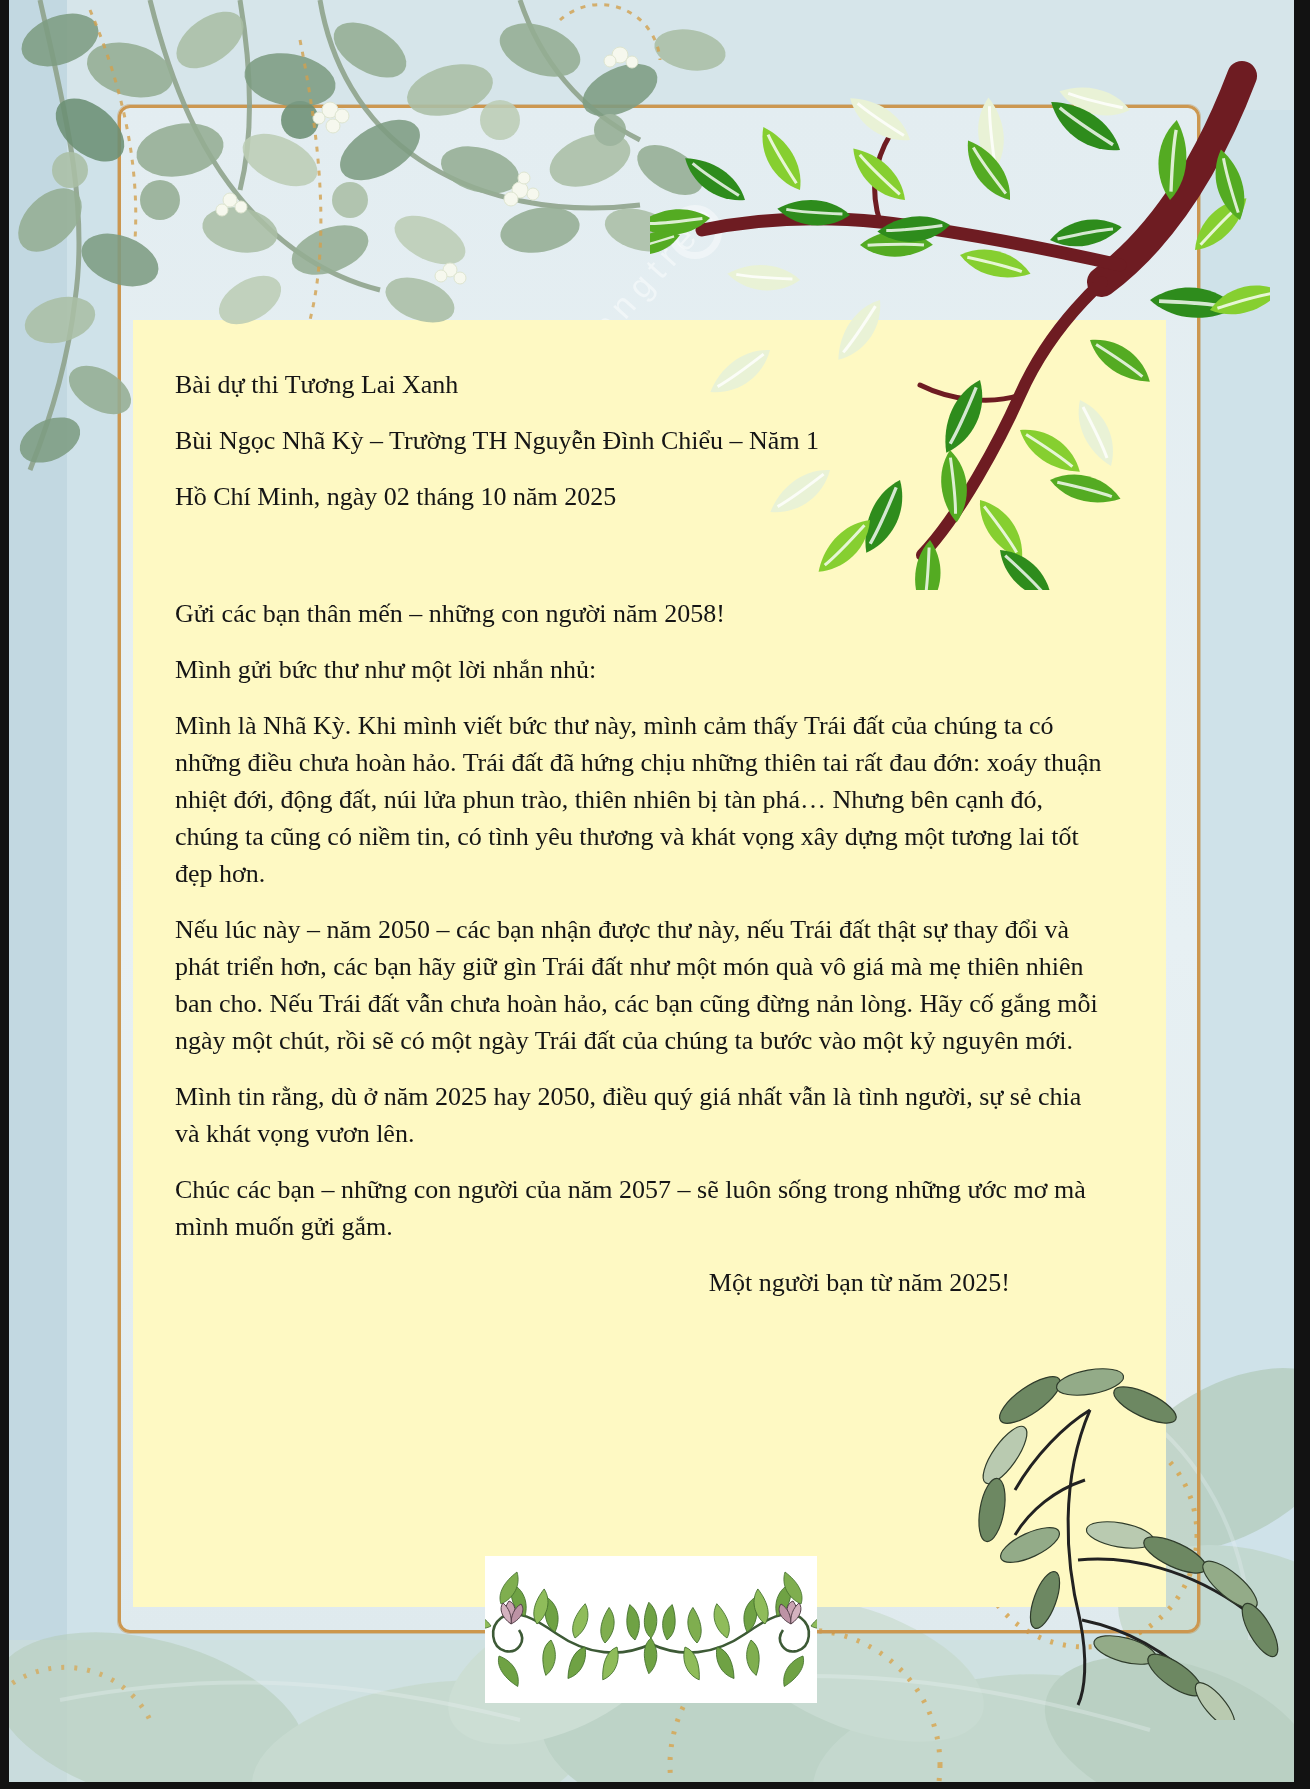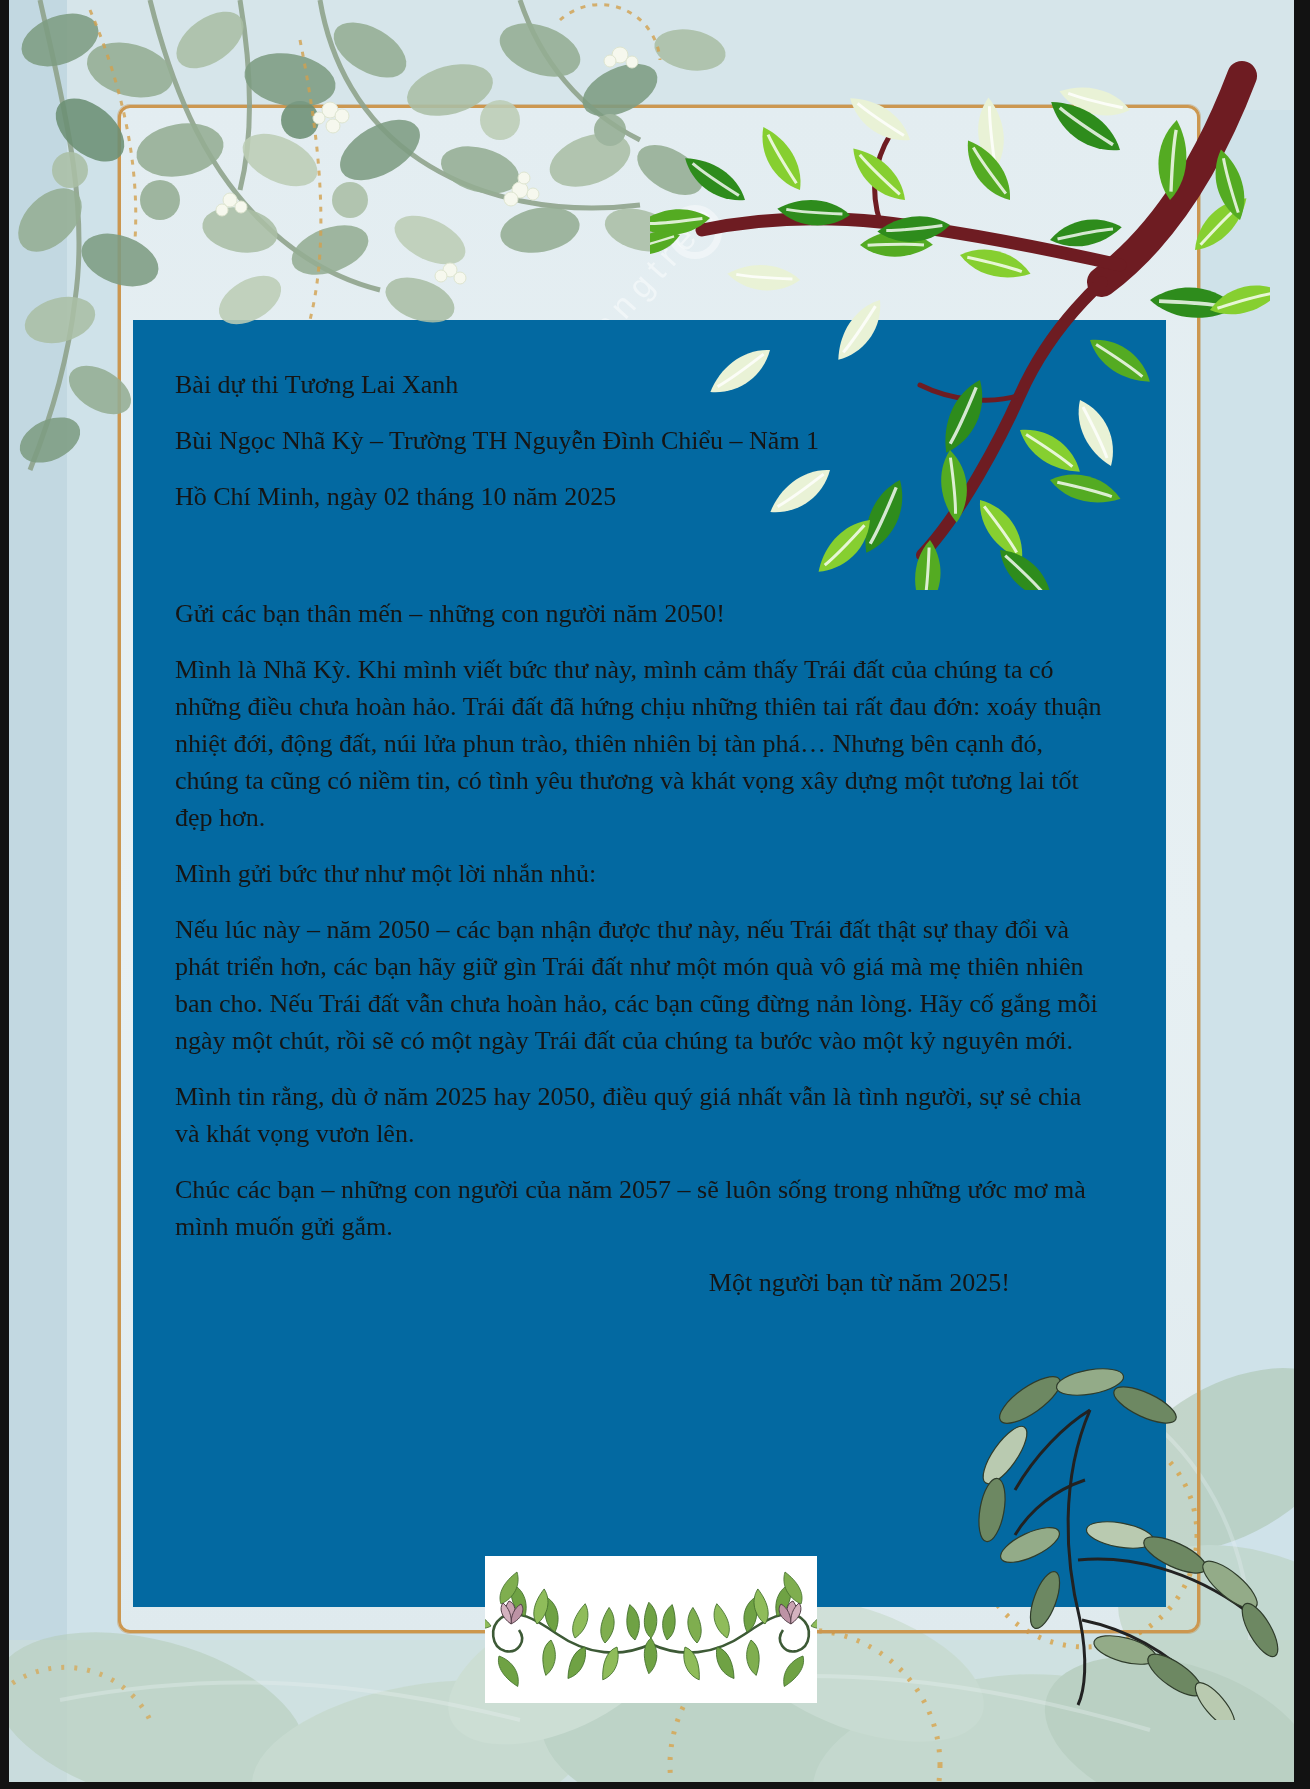--- a/index.html
+++ b/index.html
@@ -10,21 +10,21 @@
   .top-band{left:0;top:0;width:1310px;height:110px;background:#d6e5ea;z-index:1;}
   
   .edge{background:#121212;z-index:40;}
   .edge-left{left:0;top:0;width:9px;height:1789px;}
   .edge-right{right:0;top:0;width:16px;height:1789px;}
   .edge-bottom{left:0;bottom:0;width:1310px;height:7px;}
   
   .frame-bg{left:118px;top:105px;width:1082px;height:1528px;background:linear-gradient(180deg,#e3edf1 0%,#e7f0f3 55%,#dfeaee 100%);border-radius:12px;z-index:2;}
   .frame-border{left:118px;top:105px;width:1082px;height:1528px;border:3px solid #cc9750;border-radius:12px;box-sizing:border-box;z-index:6;box-shadow:0 0 0 1px rgba(182,127,52,.35);}
   
-  .paper{left:133px;top:320px;width:1033px;height:1287px;background:#0369a1;z-index:8;}
+  .paper{left:133px;top:320px;width:1033px;height:1287px;background:#fef9c3;z-index:8;}
   .letter-content{padding:46px 56px 0 42px;font-size:26px;line-height:37px;color:#151515;}
   .letter-content p{margin:0 0 19px 0;}
   .header-gap{height:61px;}
   .signoff{text-align:right;padding-right:100px;margin-top:10px;}
   
   .flourish-box{left:485px;top:1556px;width:332px;height:147px;background:#ffffff;z-index:10;display:flex;align-items:flex-start;justify-content:center;}
   
   .decor-bottom{left:0;top:1340px;z-index:4;}
   .decor-eucalyptus{left:0;top:0;z-index:12;}
   .decor-branch{left:650px;top:50px;z-index:12;}
@@ -69,23 +69,23 @@
   </svg>
 
   <div class="abs frame-border"></div>
 
   <div class="abs paper">
     <div class="letter-content">
       <p>Bài dự thi Tương Lai Xanh</p>
       <p>Bùi Ngọc Nhã Kỳ – Trường TH Nguyễn Đình Chiểu – Năm 1</p>
       <p>Hồ Chí Minh, ngày 02 tháng 10 năm 2025</p>
       <div class="header-gap"></div>
-      <p>Gửi các bạn thân mến – những con người năm 2050!</p>
+      <p>Gửi các bạn thân mến – những con người năm 2058!</p>
+      <p>Mình gửi bức thư như một lời nhắn nhủ:</p>
       <p>Mình là Nhã Kỳ. Khi mình viết bức thư này, mình cảm thấy Trái đất của chúng ta có những điều chưa hoàn hảo. Trái đất đã hứng chịu những thiên tai rất đau đớn: xoáy thuận nhiệt đới, động đất, núi lửa phun trào, thiên nhiên bị tàn phá… Nhưng bên cạnh đó, chúng ta cũng có niềm tin, có tình yêu thương và khát vọng xây dựng một tương lai tốt đẹp hơn.</p>
-      <p>Mình gửi bức thư như một lời nhắn nhủ:</p>
       <p>Nếu lúc này – năm 2050 – các bạn nhận được thư này, nếu Trái đất thật sự thay đổi và phát triển hơn, các bạn hãy giữ gìn Trái đất như một món quà vô giá mà mẹ thiên nhiên ban cho. Nếu Trái đất vẫn chưa hoàn hảo, các bạn cũng đừng nản lòng. Hãy cố gắng mỗi ngày một chút, rồi sẽ có một ngày Trái đất của chúng ta bước vào một kỷ nguyên mới.</p>
       <p>Mình tin rằng, dù ở năm 2025 hay 2050, điều quý giá nhất vẫn là tình người, sự sẻ chia và khát vọng vươn lên.</p>
       <p>Chúc các bạn – những con người của năm 2057 – sẽ luôn sống trong những ước mơ mà mình muốn gửi gắm.</p>
       <p class="signoff">Một người bạn từ năm 2025!</p>
     </div>
   </div>
 
   <div class="abs flourish-box">
     <svg width="332" height="145" viewBox="0 0 332 145">
       <defs>

